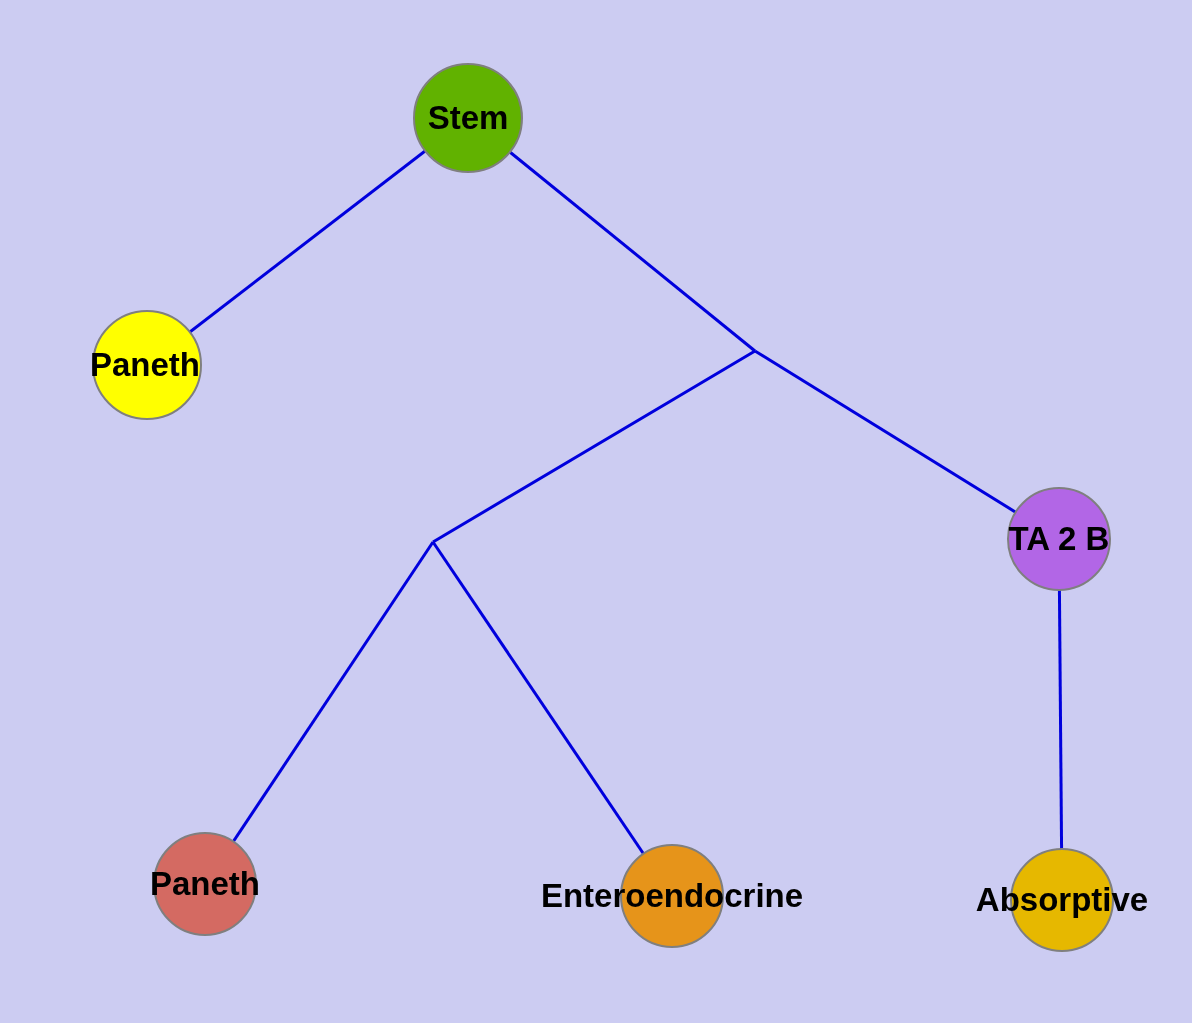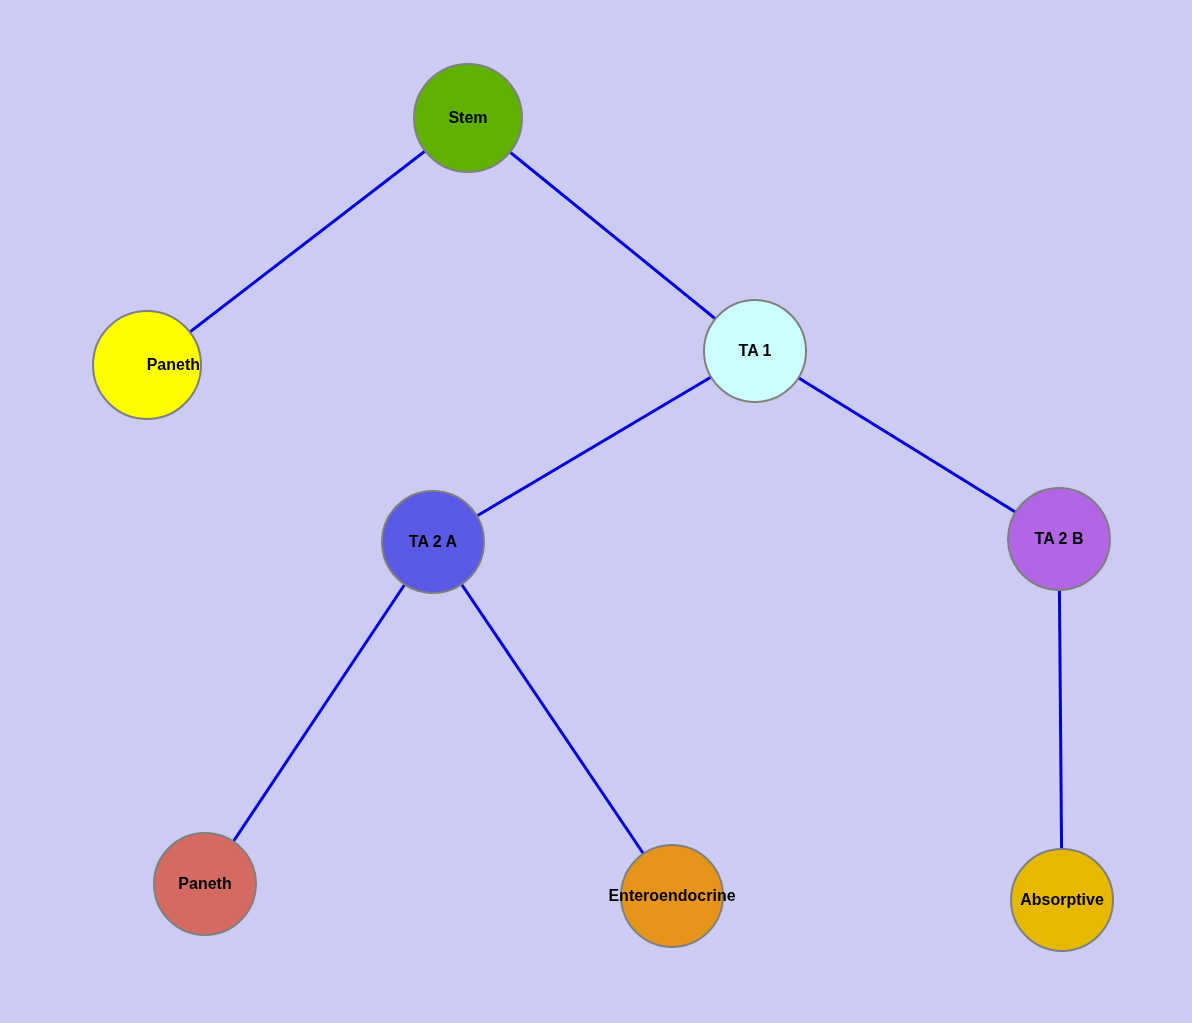--- a/index.html
+++ b/index.html
@@ -27,21 +27,21 @@
     border: 2px solid #7f7f7f;
     box-sizing: border-box;
     display: flex;
     align-items: center;
     justify-content: center;
     z-index: 2;
     cursor: default;
   }
   .node-label {
     font-weight: bold;
-    font-size: 16px;
+    font-size: 33px;
     color: #000000;
     white-space: nowrap;
     text-align: center;
   }
 </style>
 </head>
 <body>
 
 <div id="canvas" style="background-color: rgb(204, 204, 242);">
   <svg id="edge-layer" xmlns="http://www.w3.org/2000/svg" width="1192" height="1023">
@@ -53,26 +53,20 @@
       <line x1="433" y1="542" x2="672" y2="896" stroke="#0000dd" stroke-width="3"></line>
       <line x1="1059" y1="539" x2="1062" y2="900" stroke="#0000dd" stroke-width="3"></line>
     </svg>
 
 <div class="node" style="left: 413px; top: 63px; width: 110px; height: 110px; background-color: rgb(97, 178, 0); border-color: rgb(127, 127, 127);">
       <span class="node-label">Stem</span>
     </div>
     <div class="node" style="left: 92px; top: 310px; width: 110px; height: 110px; background-color: rgb(255, 255, 0); border-color: rgb(127, 127, 127); justify-content: flex-end;">
       <span class="node-label">Paneth</span>
     </div>
-    <div class="node" style="left: 703px; top: 299px; width: 104px; height: 104px; background-color: rgb(204, 255, 255); border-color: rgb(127, 127, 127);">
-      <span class="node-label">TA 1</span>
-    </div>
-    <div class="node" style="left: 381px; top: 490px; width: 104px; height: 104px; background-color: rgb(90, 90, 230); border-color: rgb(127, 127, 127);">
-      <span class="node-label">TA 2 A</span>
-    </div>
     <div class="node" style="left: 1007px; top: 487px; width: 104px; height: 104px; background-color: rgb(178, 102, 230); border-color: rgb(127, 127, 127); justify-content: center;">
       <span class="node-label">TA 2 B</span>
     </div>
     <div class="node" style="left: 153px; top: 832px; width: 104px; height: 104px; background-color: rgb(212, 106, 98); border-color: rgb(127, 127, 127);">
       <span class="node-label">Paneth</span>
     </div>
     <div class="node" style="left: 1010px; top: 848px; width: 104px; height: 104px; background-color: rgb(230, 184, 0); border-color: rgb(127, 127, 127);">
       <span class="node-label">Absorptive</span>
     </div>
     <div class="node" style="left: 620px; top: 844px; width: 104px; height: 104px; background-color: rgb(230, 148, 26); border-color: rgb(127, 127, 127);">

